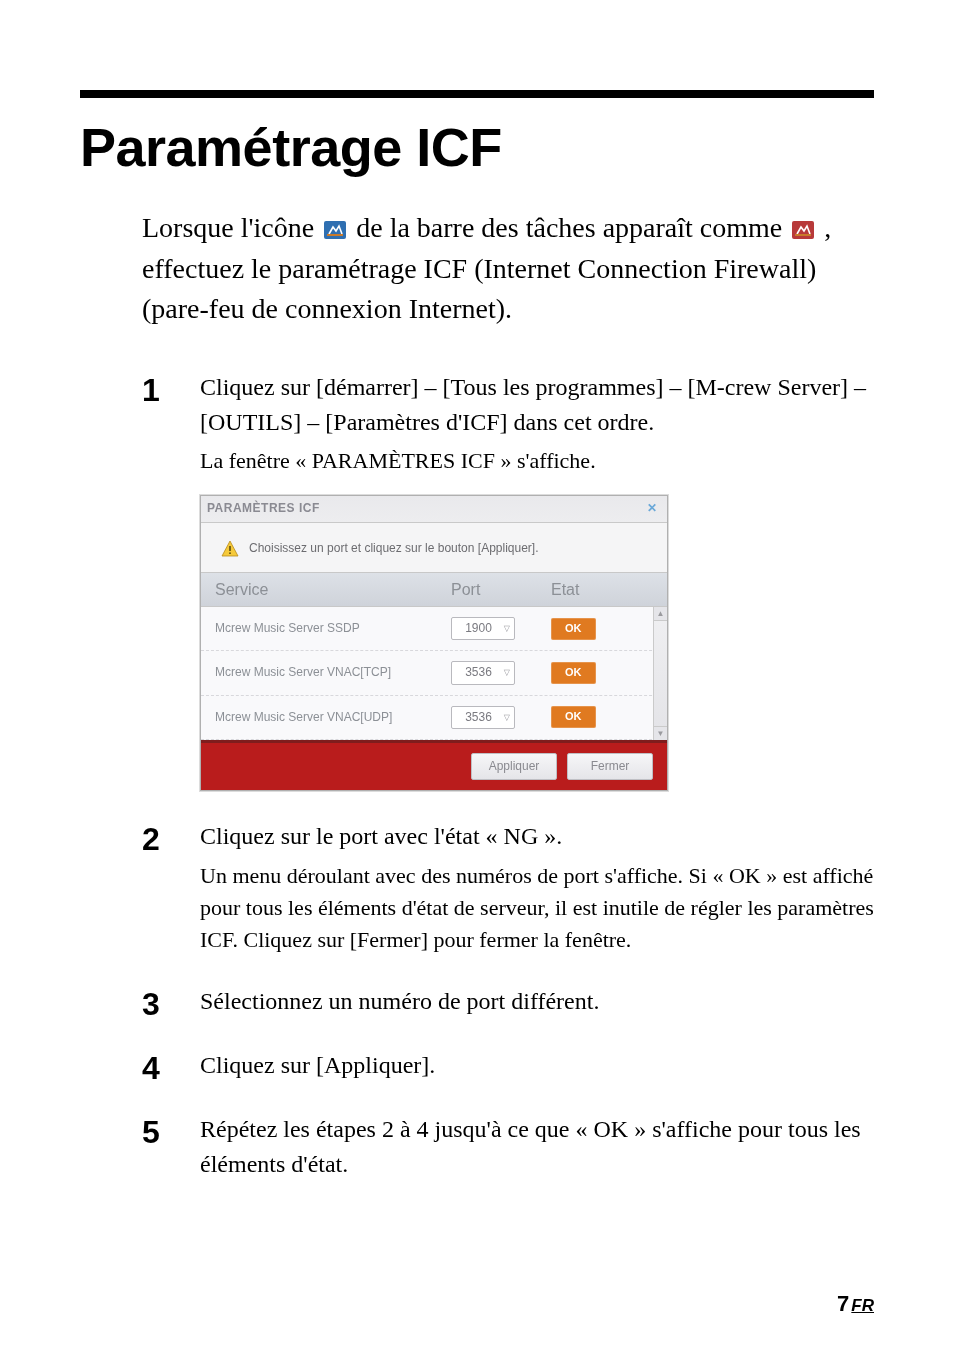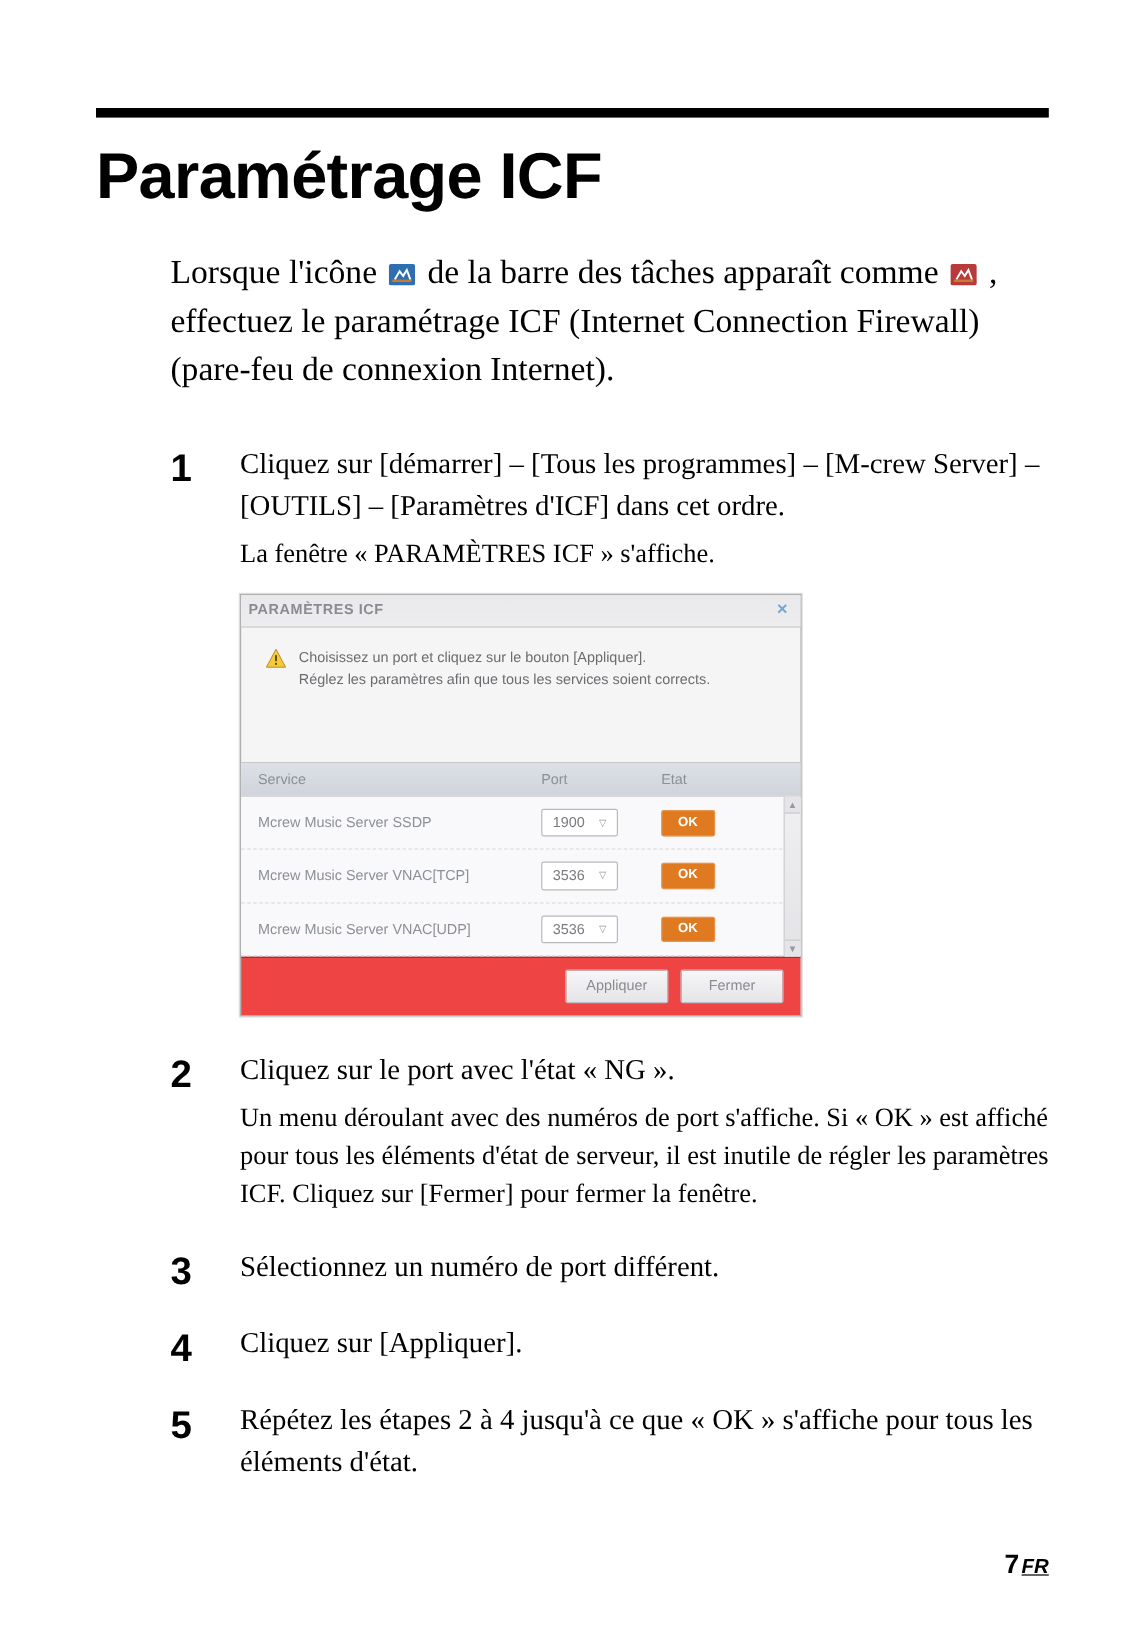--- a/index.html
+++ b/index.html
@@ -104,43 +104,42 @@
     flex: 0 0 auto;
     width: 18px;
     height: 18px;
     margin-top: 1px;
   }
   .dlg-header-row {
     display: grid;
     grid-template-columns: 1fr 100px 100px 12px;
     background: linear-gradient(#dde1e7,#cfd3da);
     color: #8c9096;
-    font-size: 12px;
+    font-size: 16px;
     padding: 5px 4px 5px 14px;
     border-top: 1px solid #c8c8c8;
     border-bottom: 1px solid #c8c8c8;
-    margin-top: 46px;
   }
   .dlg-rows {
     background: #f9f9fb;
     position: relative;
   }
   .dlg-row {
     display: grid;
     grid-template-columns: 1fr 100px 100px 12px;
     align-items: center;
     padding: 10px 4px 10px 14px;
     color: #8c9096;
     border-bottom: 1px dashed #d8d8dc;
   }
   .dlg-row:last-child { border-bottom: none; }
   .port-input {
     display: inline-flex;
     align-items: center;
-    justify-content: center;
+    justify-content: flex-end;
     gap: 12px;
     width: 64px;
     border: 1px solid #b9b9be;
     background: #fff;
     padding: 2px 4px;
     font-size: 12px;
     color: #7a7a80;
     border-radius: 2px;
   }
   .port-input .tri {
@@ -176,22 +175,22 @@
     text-align: center;
     line-height: 14px;
   }
   .scroll-up { top: 0; border-bottom: 1px solid #cacaca; }
   .scroll-down { bottom: 0; border-top: 1px solid #cacaca; }
   .dlg-footer {
     display: flex;
     justify-content: flex-end;
     gap: 10px;
     padding: 10px 14px;
-    border-top: 1px solid #7f1d1d;
-    background: #ef4444;
+    border-top: 3px solid #7f1d1d;
+    background: #b91c1c;
   }
   .dlg-btn {
     min-width: 86px;
     text-align: center;
     padding: 4px 10px;
     border: 1px solid #bfbfc4;
     background: linear-gradient(#f6f6f8,#e5e5e9);
     color: #8a8a90;
     border-radius: 2px;
     font-size: 12px;
@@ -251,21 +250,20 @@
             <span class="dlg-close">✕</span>
           </div>
           <div class="dlg-msg">
             <svg class="warn-icon" viewBox="0 0 18 18">
               <path d="M9 1 L17 16 L1 16 Z" fill="#f5c93a" stroke="#b78a1a" stroke-width="0.8"></path>
               <rect x="8.2" y="6" width="1.6" height="5" fill="#5a4a10"></rect>
               <rect x="8.2" y="12.4" width="1.6" height="1.6" fill="#5a4a10"></rect>
             </svg>
             <div>
               <div>Choisissez un port et cliquez sur le bouton [Appliquer].</div>
-              <div>Réglez les paramètres afin que tous les services soient corrects.</div>
             </div>
           </div>
           <div class="dlg-header-row">
             <div>Service</div>
             <div>Port</div>
             <div>Etat</div>
             <div></div>
           </div>
           <div class="dlg-rows">
             <div class="dlg-row">

